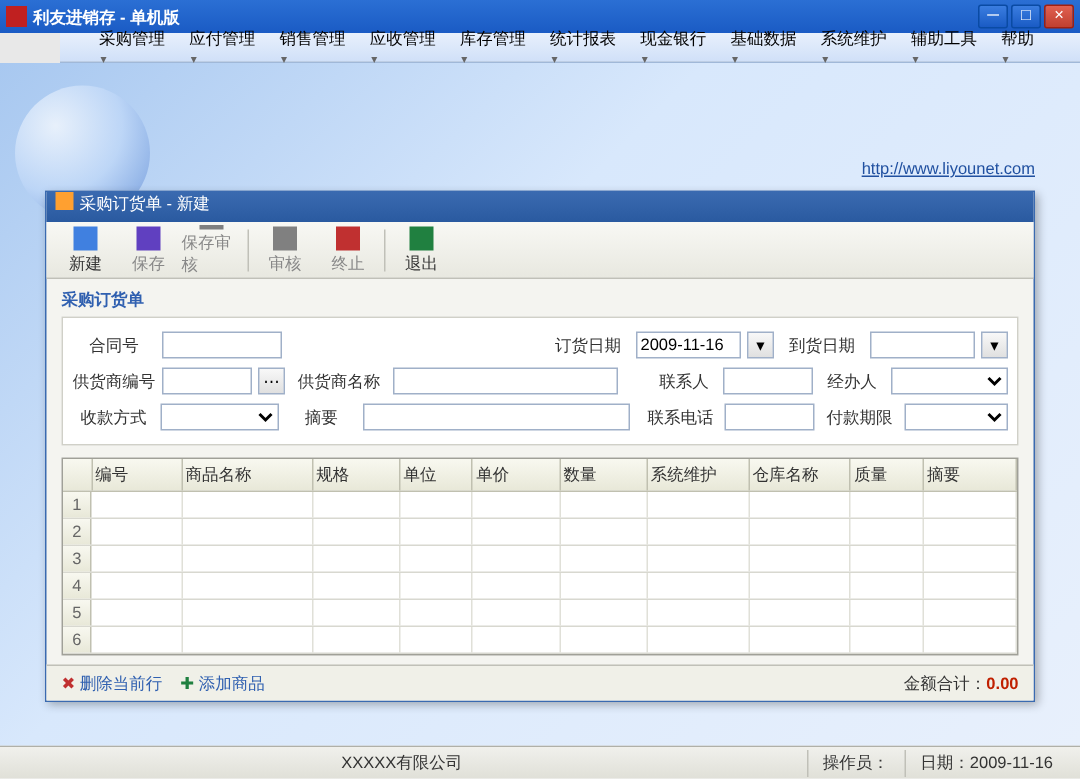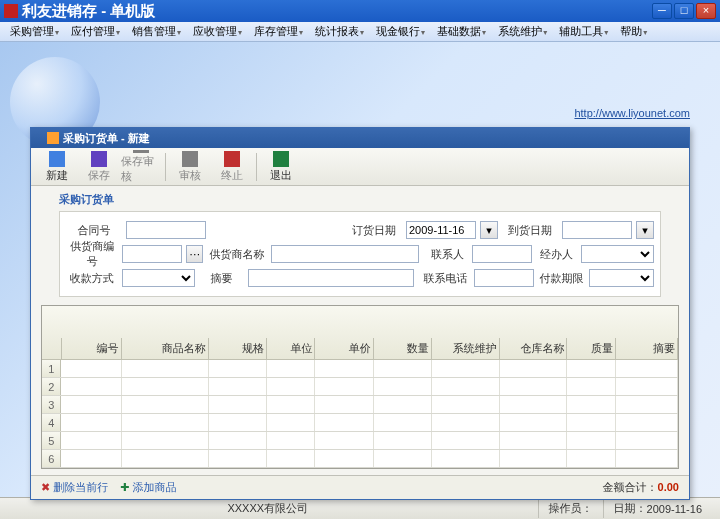--- a/index.html
+++ b/index.html
@@ -1,56 +1,56 @@
 <!DOCTYPE html>
 <html><head>
 <meta charset="utf-8">
 <style>
 * { box-sizing: border-box; margin: 0; padding: 0; font-family: "Microsoft YaHei", SimSun, sans-serif; font-size: 11px; }
 body { background: #e8e8e8; width: 720px; height: 519px; overflow: hidden; }
 
 .titlebar { height: 22px; background: linear-gradient(#2b6fd4, #1a5bc4); display: flex; align-items: center; padding: 0 4px; color: #fff; }
 .titlebar .icon { width: 14px; height: 14px; background: #c02020; margin-right: 4px; }
-.titlebar .title { flex: 1; font-weight: bold; font-size: 15px; }
+.titlebar .title { flex: 1; font-weight: bold; font-size: 11px; }
 .winbtns { display: flex; gap: 2px; }
 .winbtn { width: 20px; height: 16px; background: linear-gradient(#3a7de0,#1a5bc4); border: 1px solid #0a4ba4; border-radius: 2px; color: #fff; text-align: center; line-height: 12px; cursor: pointer; }
 .winbtn.close { background: linear-gradient(#e06050,#c04030); border-color: #a02010; }
 
-.menubar { height: 20px; background: linear-gradient(#e8f0fc,#d0e0f8); display: flex; align-items: center; padding: 0 4px; border-bottom: 1px solid #a0b8d8; }
+.menubar { height: 20px; background: linear-gradient(#e8f0fc,#d0e0f8); display: flex; align-items: center; padding: 0 20px; border-bottom: 1px solid #a0b8d8; margin-left: 40px; }
 .menuitem { padding: 2px 6px; cursor: pointer; color: #000; }
 .menuitem .arrow { color: #666; font-size: 8px; margin-left: 1px; }
 
 .appbody { height: 455px; background: linear-gradient(135deg, #a8c8f0 0%, #d8e8fc 40%, #e8f0fc 100%); position: relative; }
 .globe { position: absolute; left: 10px; top: 15px; width: 90px; height: 90px; border-radius: 50%; background: radial-gradient(circle at 30% 30%, #fff, #c0d8f8, #5080d0); opacity: 0.7; }
 .url { position: absolute; right: 30px; top: 65px; color: #2050a0; text-decoration: underline; font-size: 11px; cursor: pointer; }
 
 .dialog { position: absolute; left: 30px; top: 85px; width: 660px; background: #f4f4f0; border: 1px solid #3a6ab0; box-shadow: 2px 2px 6px rgba(0,0,0,.3); }
-.dlg-title { height: 20px; background: linear-gradient(#3a6ab0,#2a5aa0); color: #fff; display: flex; align-items: center; padding: 0 16px; font-weight: bold; }
+.dlg-title { height: 20px; background: linear-gradient(#3a6ab0,#2a5aa0); color: #fff; display: flex; padding: 0 6px; font-weight: normal; }
 .dlg-title .icon { width: 12px; height: 12px; background: #ffa030; margin-right: 4px; }
 
 .toolbar { height: 38px; background: linear-gradient(#f8f8f4,#e8e8e0); border-bottom: 1px solid #c0c0b8; display: flex; align-items: center; padding: 0 6px; gap: 2px; }
 .tbtn { display: flex; flex-direction: column; align-items: center; width: 40px; height: 34px; justify-content: center; cursor: pointer; color: #888; }
 .tbtn .ticon { width: 16px; height: 16px; margin-bottom: 1px; }
 .tbtn.active { color: #333; }
 .tsep { width: 1px; height: 28px; background: #c0c0b8; margin: 0 2px; }
 
-.form-section { padding: 6px 28px; }
+.form-section { padding: 6px 10px; }
 .section-label { color: #3060b0; font-weight: bold; margin-bottom: 4px; }
 .form-grid { background: #fff; border: 1px solid #d0d0c8; padding: 6px; }
 .form-row { display: flex; align-items: center; height: 24px; gap: 4px; }
 .flabel { color: #333; text-align: center; width: 56px; }
 .finput { border: 1px solid #a0b0c8; height: 18px; background: #fff; padding: 0 2px; }
 .fbtn { width: 18px; height: 18px; border: 1px solid #a0b0c8; background: linear-gradient(#f8f8f8,#e0e0e0); cursor: pointer; display: inline-flex; align-items: center; justify-content: center; }
 .fselect { border: 1px solid #a0b0c8; height: 18px; background: #fff; }
 .spacer { flex: 1; }
 
 .grid-section { padding: 2px 10px 6px; }
 .grid-wrap { border: 1px solid #a0a098; background: #fff; }
 .grid-header { display: flex; background: linear-gradient(#f8f8f0,#e8e8d8); border-bottom: 1px solid #c0c0b0; }
-.gh { border-right: 1px solid #c0c0b0; padding: 3px 2px; text-align: right; color: #333; margin-top: 32px; }
+.gh { border-right: 1px solid #c0c0b0; padding: 3px 2px; text-align: left; color: #333; }
 .grid-body { }
 .grow { display: flex; border-bottom: 1px solid #d8d8d0; height: 18px; }
 .grow .rn { width: 20px; background: linear-gradient(#f8f8f0,#e8e8d8); border-right: 1px solid #c0c0b0; text-align: center; color: #666; line-height: 18px; }
 .grow .gc { border-right: 1px solid #e0e0d8; }
 
 .dlg-footer { height: 24px; border-top: 1px solid #c0c0b8; background: #f0f0e8; display: flex; align-items: center; padding: 0 10px; }
 .linkbtn { color: #3060b0; cursor: pointer; margin-right: 12px; display: flex; align-items: center; gap: 3px; }
 .total { color: #333; }
 .total .amt { color: #c02000; font-weight: bold; }
 

